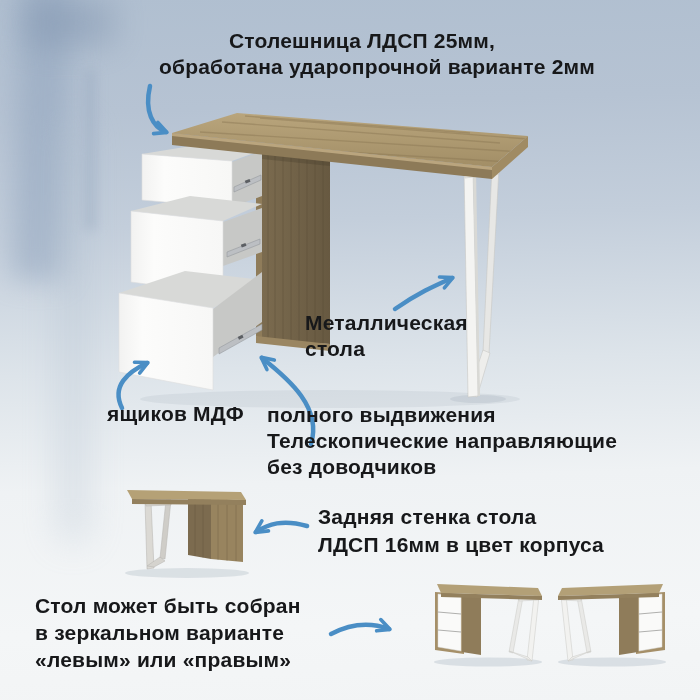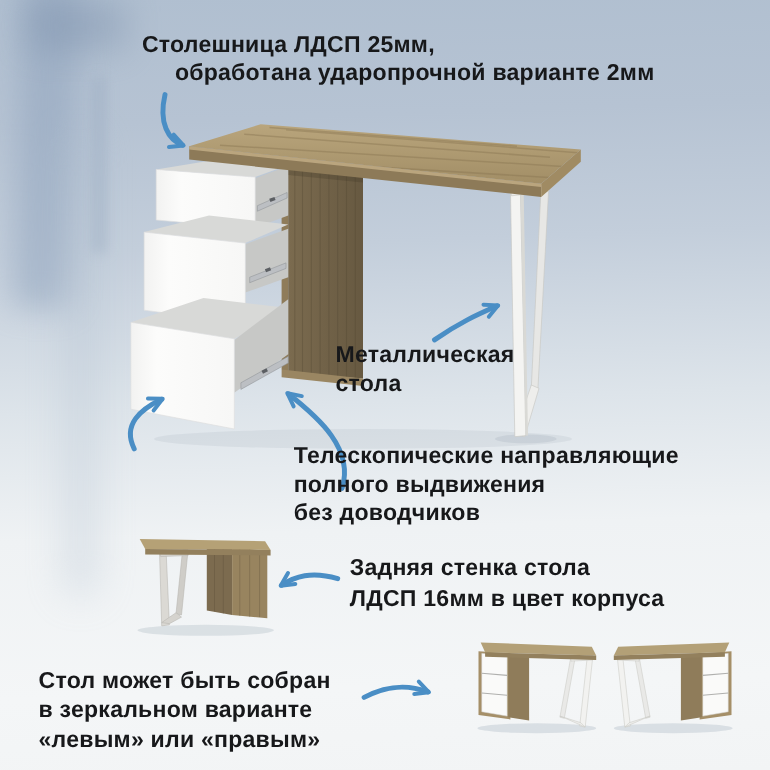--- a/index.html
+++ b/index.html
@@ -164,41 +164,42 @@
   <g fill="none" stroke="#4a8ec5" stroke-width="4.5" stroke-linecap="round">
     <path d="M150,86 C144,112 153,127 166,132" marker-end="url(#ah)"></path>
     <path d="M395,309 C418,293 434,286 452,278" marker-end="url(#ah)"></path>
     <path d="M122,408 C111,386 128,372 147,363" marker-end="url(#ah)"></path>
     <path d="M311,444 C322,408 290,380 262,358" marker-end="url(#ah)"></path>
     <path d="M307,526 C283,519 268,524 256,532" marker-end="url(#ah)"></path>
     <path d="M331,634 C352,623 370,622 389,629" marker-end="url(#ah)"></path>
   </g>
 </svg>
 
-<div class="label" style="left:129px;top:28px;">
+<div class="label" style="left:129px;top:28px;text-align:center;">
   <div>Столешница ЛДСП 25мм,</div>
   <div style="padding-left:30px;">обработана ударопрочной варианте 2мм</div>
 </div>
 
 <div class="label center" style="left:305px;top:310px;width:170px;">
   <div>Металлическая</div>
   <div>стола</div>
 </div>
 
 <div class="label center" style="left:107px;top:401px;width:150px;">
+  <div>ящиков МДФ</div>
 </div>
 
 <div class="label center" style="left:267px;top:402px;width:320px;">
+  <div>полного выдвижения</div>
   <div>Телескопические направляющие</div>
-  <div>полного выдвижения</div>
   <div>без доводчиков</div>
 </div>
 
 <div class="label" style="left:318px;top:503px;line-height:28px;">
   <div>Задняя стенка стола</div>
   <div>ЛДСП 16мм в цвет корпуса</div>
 </div>
 
-<div class="label center" style="left:35px;top:592px;width:280px;line-height:27px;margin-top:13px;">
+<div class="label center" style="left:35px;top:592px;width:280px;line-height:27px;">
   <div>Стол может быть собран</div>
   <div>в зеркальном варианте</div>
   <div>«левым» или «правым»</div>
 </div>
 
 </body></html>

